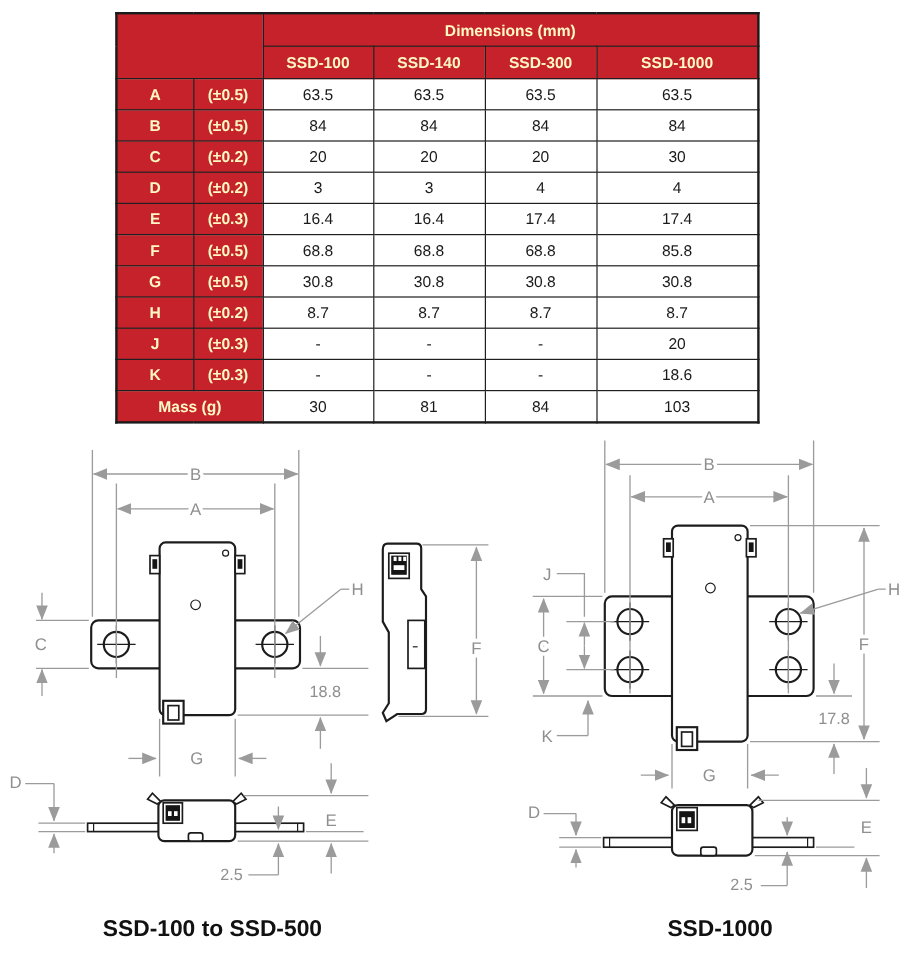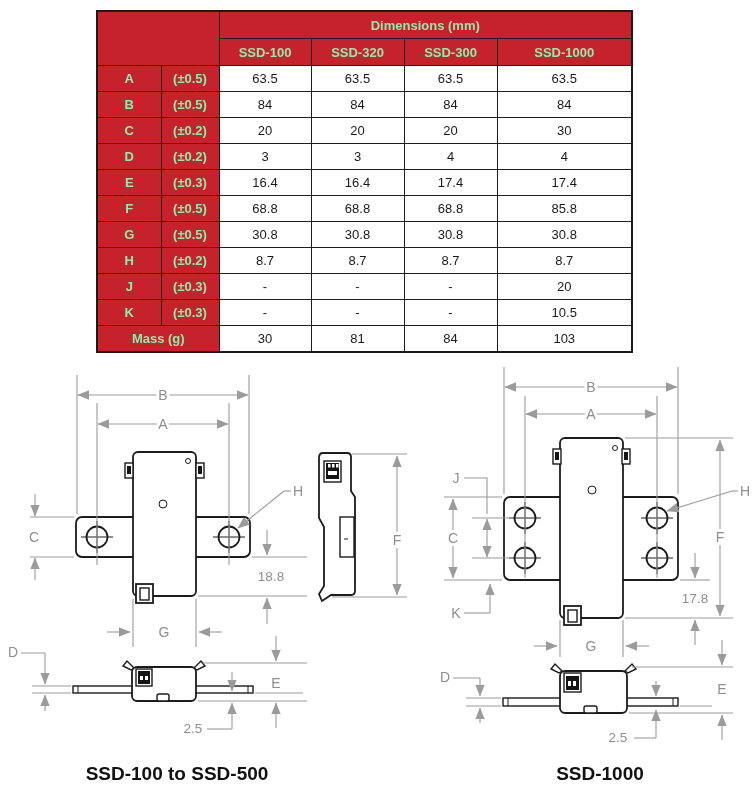--- a/index.html
+++ b/index.html
@@ -3,21 +3,21 @@
 <meta charset="utf-8">
 <style>
   html,body{margin:0;padding:0;background:#fff;}
   #canvas{position:relative;width:753px;height:799px;background:#fff;overflow:hidden;
           font-family:"Liberation Sans",sans-serif;}
   
   table.dt{position:absolute;left:96px;top:10px;border-collapse:collapse;
            table-layout:fixed;width:535px;border:2px solid #1b1b1b;}
   table.dt td{border:1px solid #1f1f1f;text-align:center;vertical-align:middle;
               font-size:13px;color:#1a1a1a;height:25px;padding:0;line-height:1;}
-  table.dt td.red{background:#C5222B;color:#86efac;font-weight:bold;}
+  table.dt td.red{background:#C5222B;color:#fef9c3;font-weight:bold;}
   table.dt tr.hdr td{height:26px;}
   table.dt td.corner{border-bottom:1px solid #1f1f1f;}
   
   svg#drw{position:absolute;left:0;top:360px;}
   .part{fill:#fff;stroke:#1c1c1c;stroke-width:1.8;}
   .part-thin{fill:#fff;stroke:#1c1c1c;stroke-width:1.4;}
   .ink{fill:#151515;stroke:none;}
   .wslot{fill:#fff;stroke:none;}
   .cross{stroke:#1c1c1c;stroke-width:1;fill:none;}
   .dim{stroke:#9b9b9b;stroke-width:1.1;fill:none;}
@@ -42,21 +42,21 @@
         <col style="width:93px">
         <col style="width:135px">
     </colgroup>
     <tbody>
         <tr class="hdr">
       <td class="red corner" colspan="2" rowspan="2"></td>
       <td class="red" colspan="4">Dimensions (mm)</td>
     </tr>
     <tr class="hdr">
       <td class="red">SSD-100</td>
-      <td class="red">SSD-320</td>
+      <td class="red">SSD-140</td>
       <td class="red">SSD-300</td>
       <td class="red">SSD-1000</td>
     </tr>
     <tr>
       <td class="red">A</td>
       <td class="red">(±0.5)</td>
       <td>63.5</td>
       <td>63.5</td>
       <td>63.5</td>
       <td>63.5</td>
@@ -124,21 +124,21 @@
       <td>-</td>
       <td>-</td>
       <td>20</td>
     </tr>
     <tr>
       <td class="red">K</td>
       <td class="red">(±0.3)</td>
       <td>-</td>
       <td>-</td>
       <td>-</td>
-      <td>10.5</td>
+      <td>18.6</td>
     </tr>
     <tr>
       <td class="red" colspan="2">Mass (g)</td>
       <td>30</td>
       <td>81</td>
       <td>84</td>
       <td>103</td>
     </tr>
   </tbody>
     </table>

